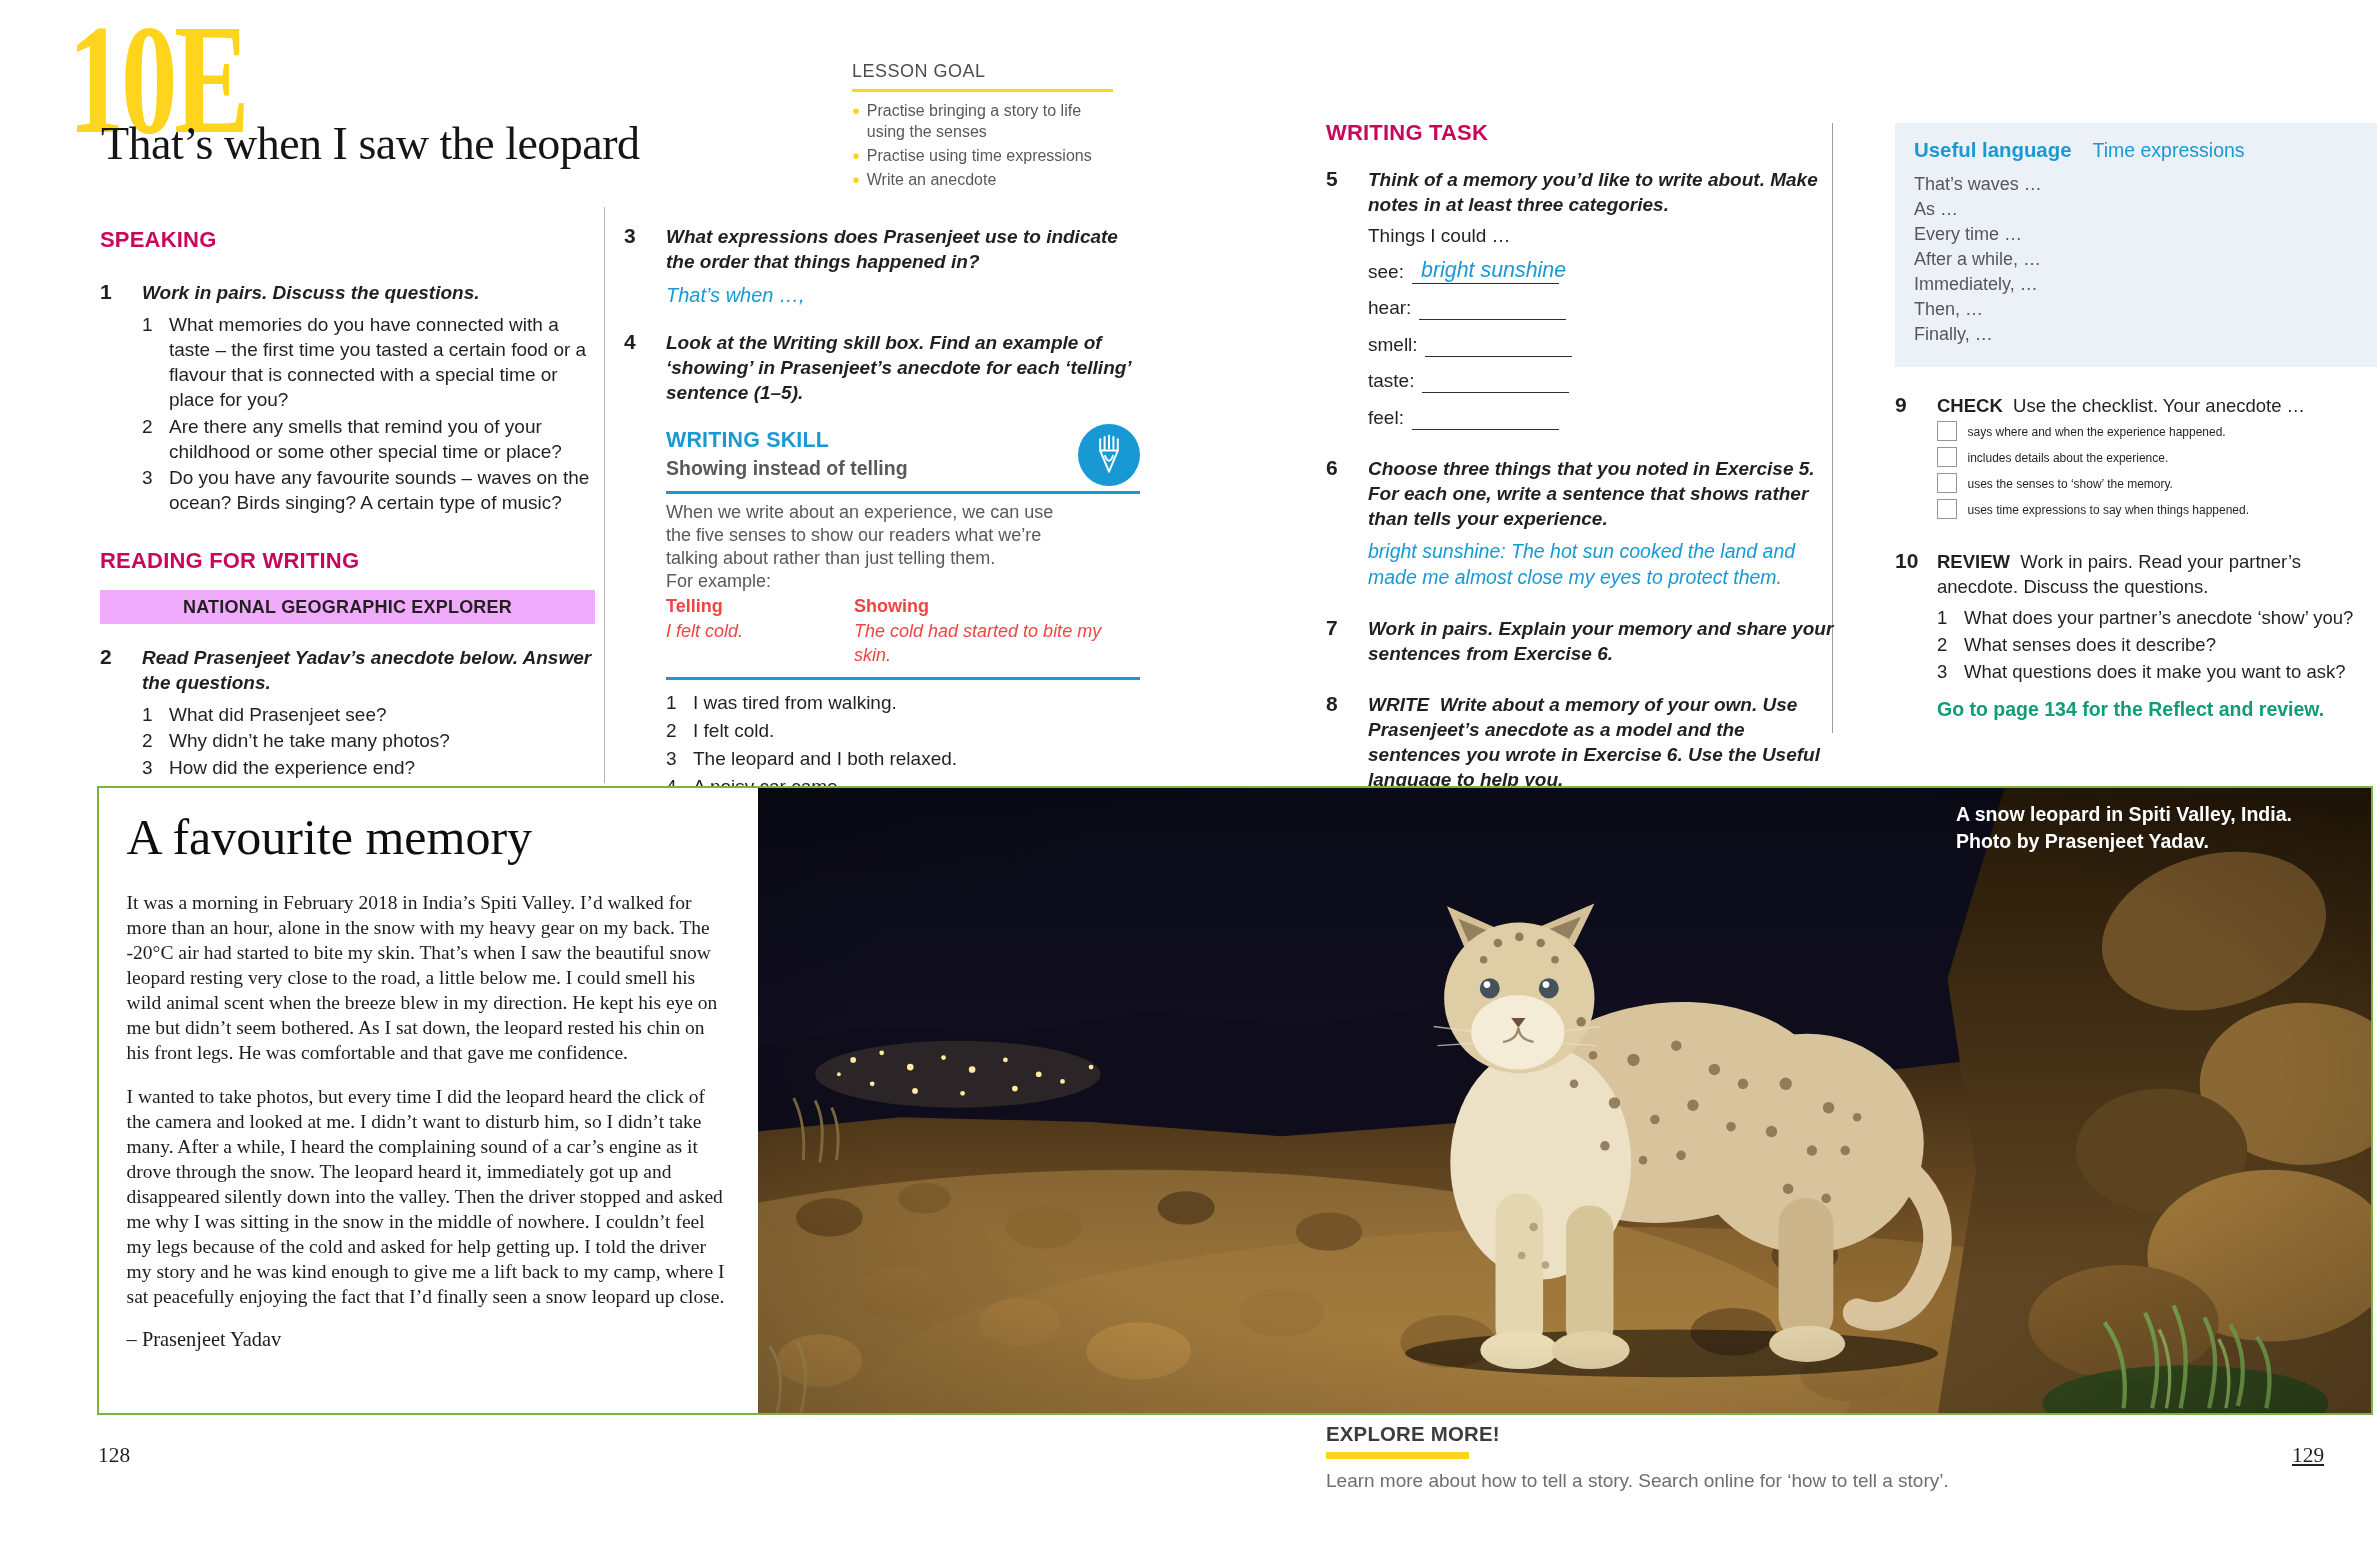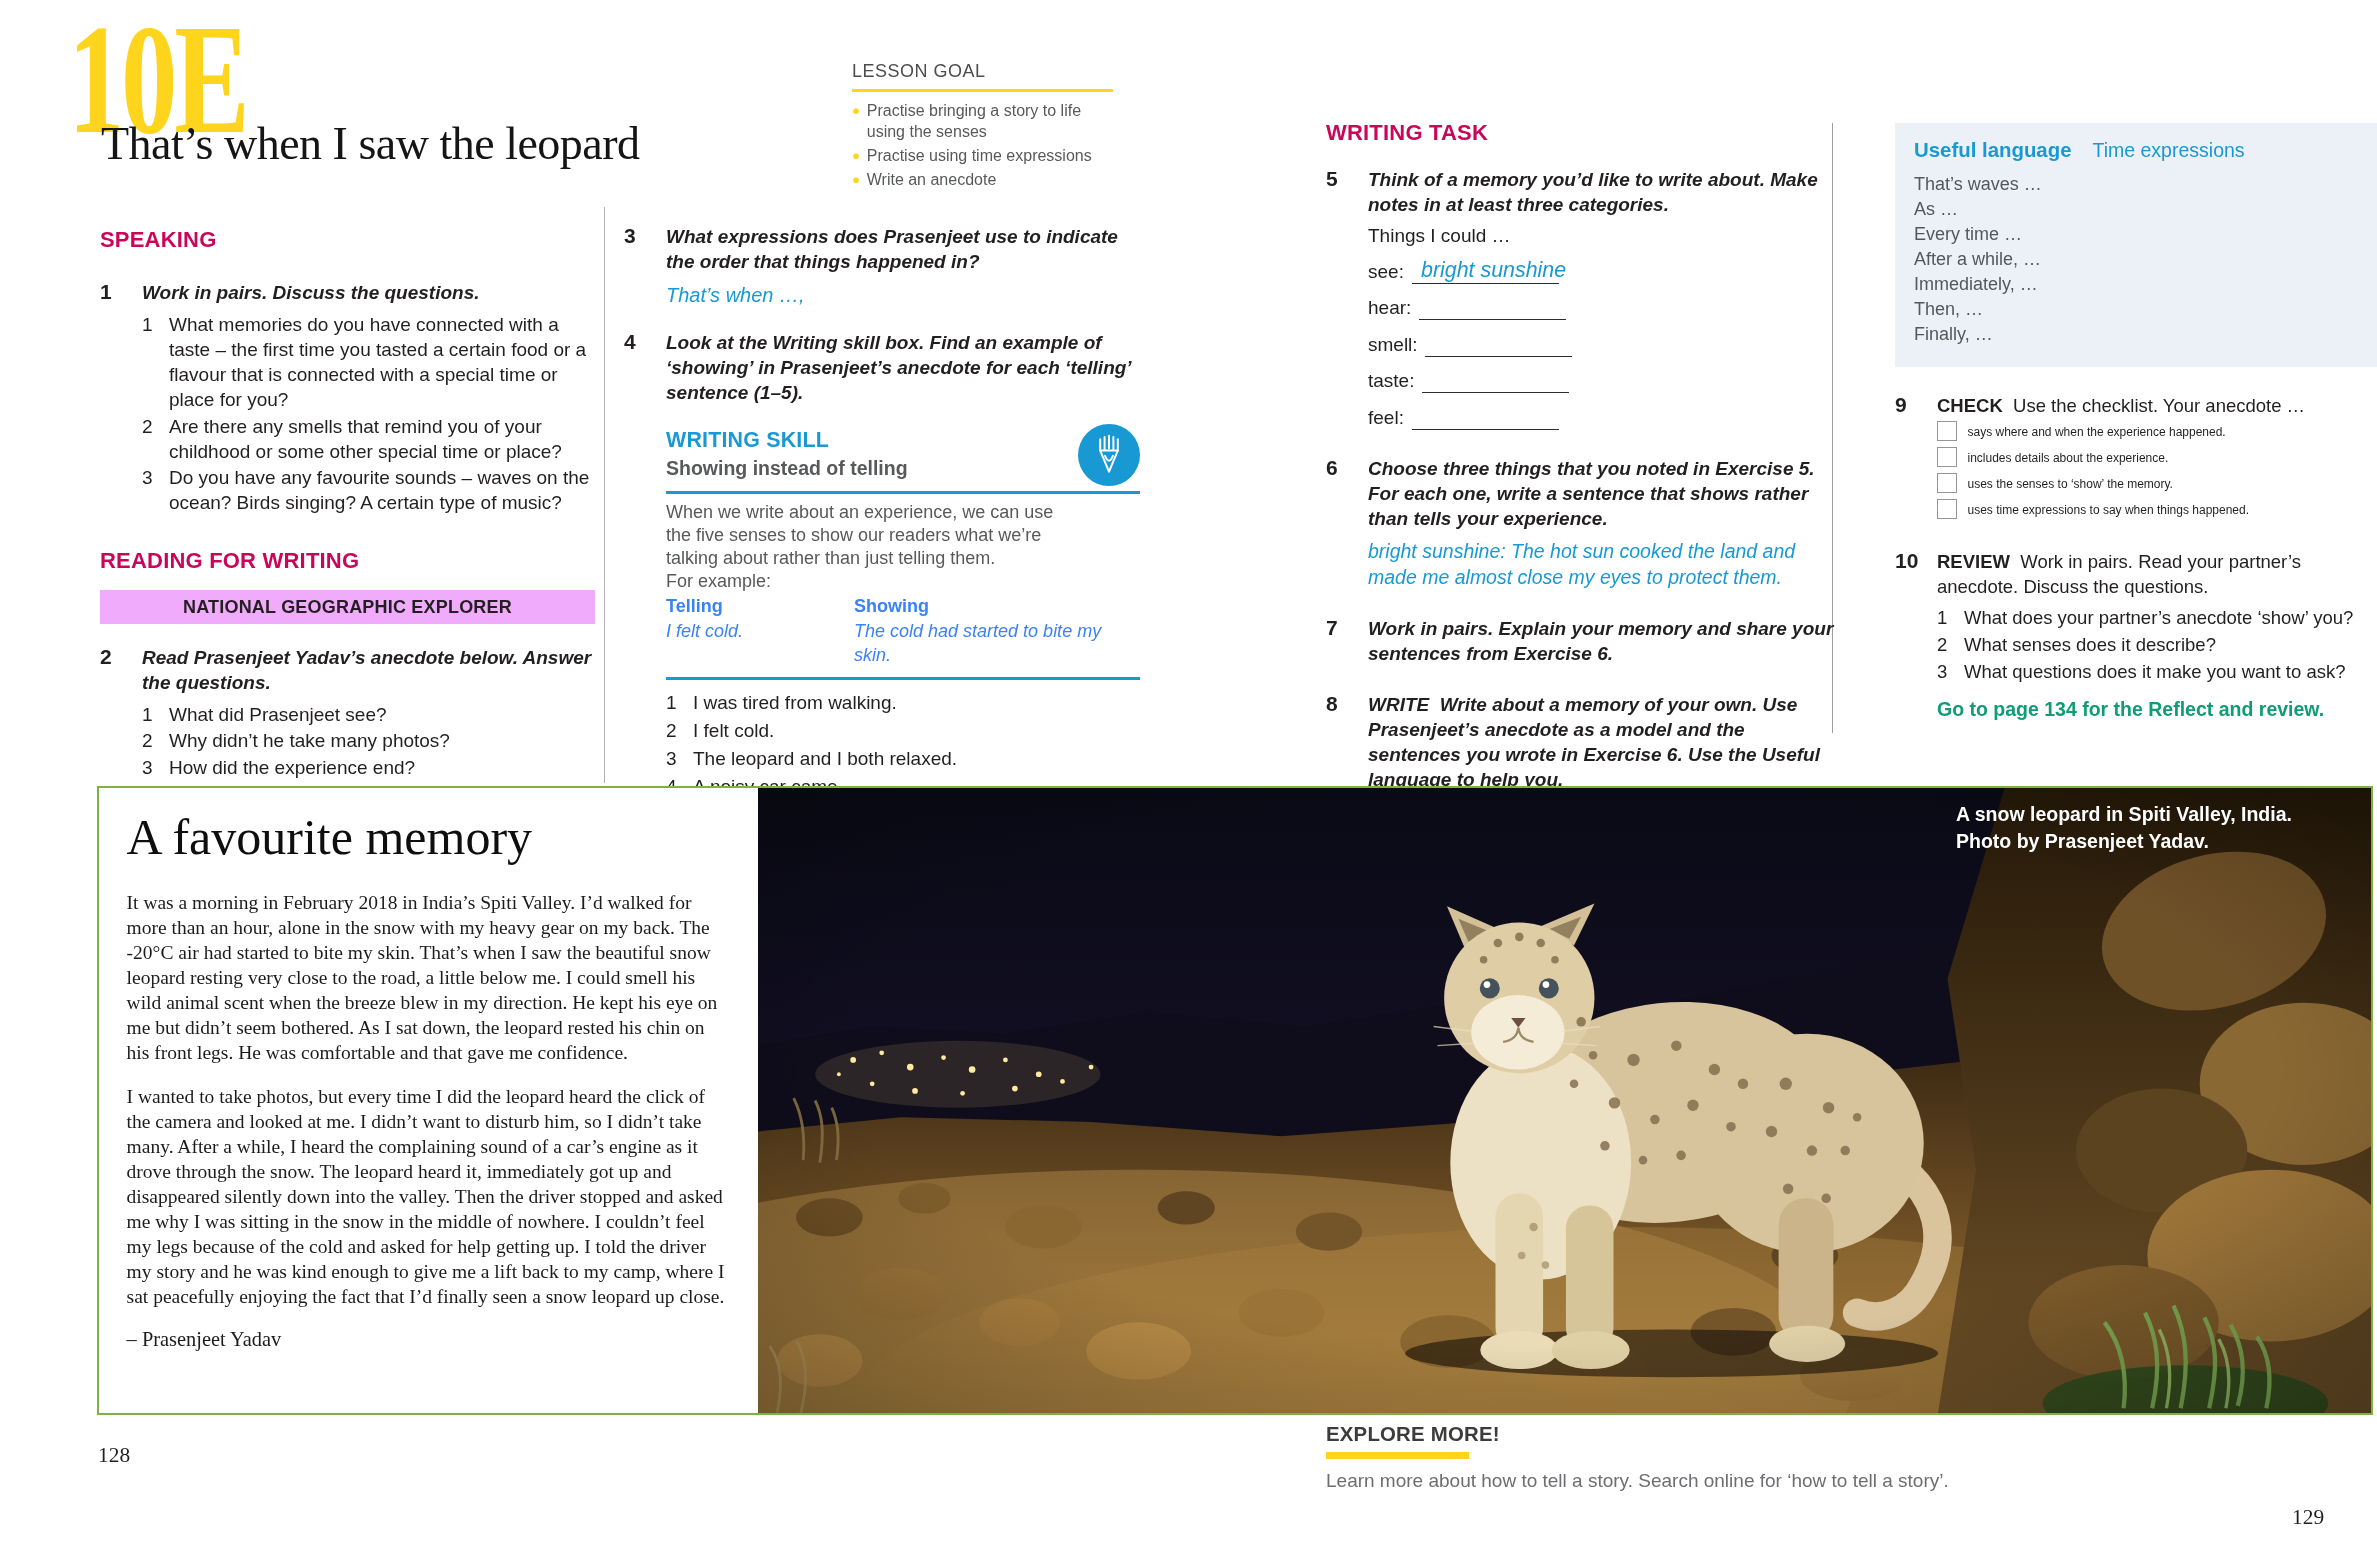--- a/index.html
+++ b/index.html
@@ -48,21 +48,21 @@
   #ex4 { margin-top:22px; }
   .blue-italic { color:#1899d4; font-style:italic; }
   .ex3-answer { margin-top:8.6px; font-size:20px; }
 
   .ws-box { margin-top:23px; position:relative; }
   .ws-head { color:#1899d4; font-size:21.4px; font-weight:bold; letter-spacing:0.2px; }
   .ws-sub { color:#58595b; font-size:19.5px; font-weight:bold; margin-top:3.8px; }
   .ws-rule { height:2.9px; background:#1899d4; margin:9.5px 0 7.6px; }
   .ws-body { color:#58595b; font-size:18px; line-height:23px; padding-right:71px; }
   .ws-fx { color:#58595b; font-size:18px; line-height:23px; }
-  .ws-cols { display:flex; color:#3b82f6; font-size:18px; line-height:24px; margin-top:1px; }
+  .ws-cols { display:flex; color:#ef4444; font-size:18px; line-height:24px; margin-top:1px; }
   .ws-c1 { width:188px; flex:none; }
   .ws-bold { font-weight:bold; }
   .ws-ital { font-style:italic; }
   .ws-icon { position:absolute; right:0; top:-3.8px; width:62px; height:62px; border-radius:50%;
     background:#1899d4; display:flex; align-items:center; justify-content:center; }
   .ws-list { margin-top:11.4px; counter-reset:q; }
   .ws-list .subq { margin-top:4.8px; font-size:19px; line-height:23px; }
 
   #col3 { left:1326px; top:120px; width:511px; }
   #ex5 { margin-top:21px; }
@@ -106,21 +106,21 @@
   #photo-caption { position:absolute; left:1198px; top:13.3px; font-weight:bold; font-size:19.5px;
     line-height:27px; color:#ffffff; }
 
   
   #explore { left:1326px; top:1423px; }
   .exp-head { font-weight:bold; font-size:20.4px; color:#3c3c3b; letter-spacing:0.2px; }
   .exp-bar { width:143px; height:7.1px; background:#ffd41c; margin-top:5.7px; }
   .exp-text { margin-top:11.4px; font-size:19px; color:#6d6e71; }
   .pageno { position:absolute; font-family:"Liberation Serif",serif; font-size:21.4px; color:#231f20; }
   #pn-left { left:98px; top:1443px; }
-  #pn-right { left:2292px; top:1505px; }
+  #pn-right { left:2292px; top:1443px;text-decoration:underline; }
 </style>
 </head>
 <body>
 
 <div class="page">
 
   <div id="lesson-code">10E</div>
   <div id="lesson-title">That’s when I saw the leopard</div>
 
   <div id="lesson-goal" class="abs">

